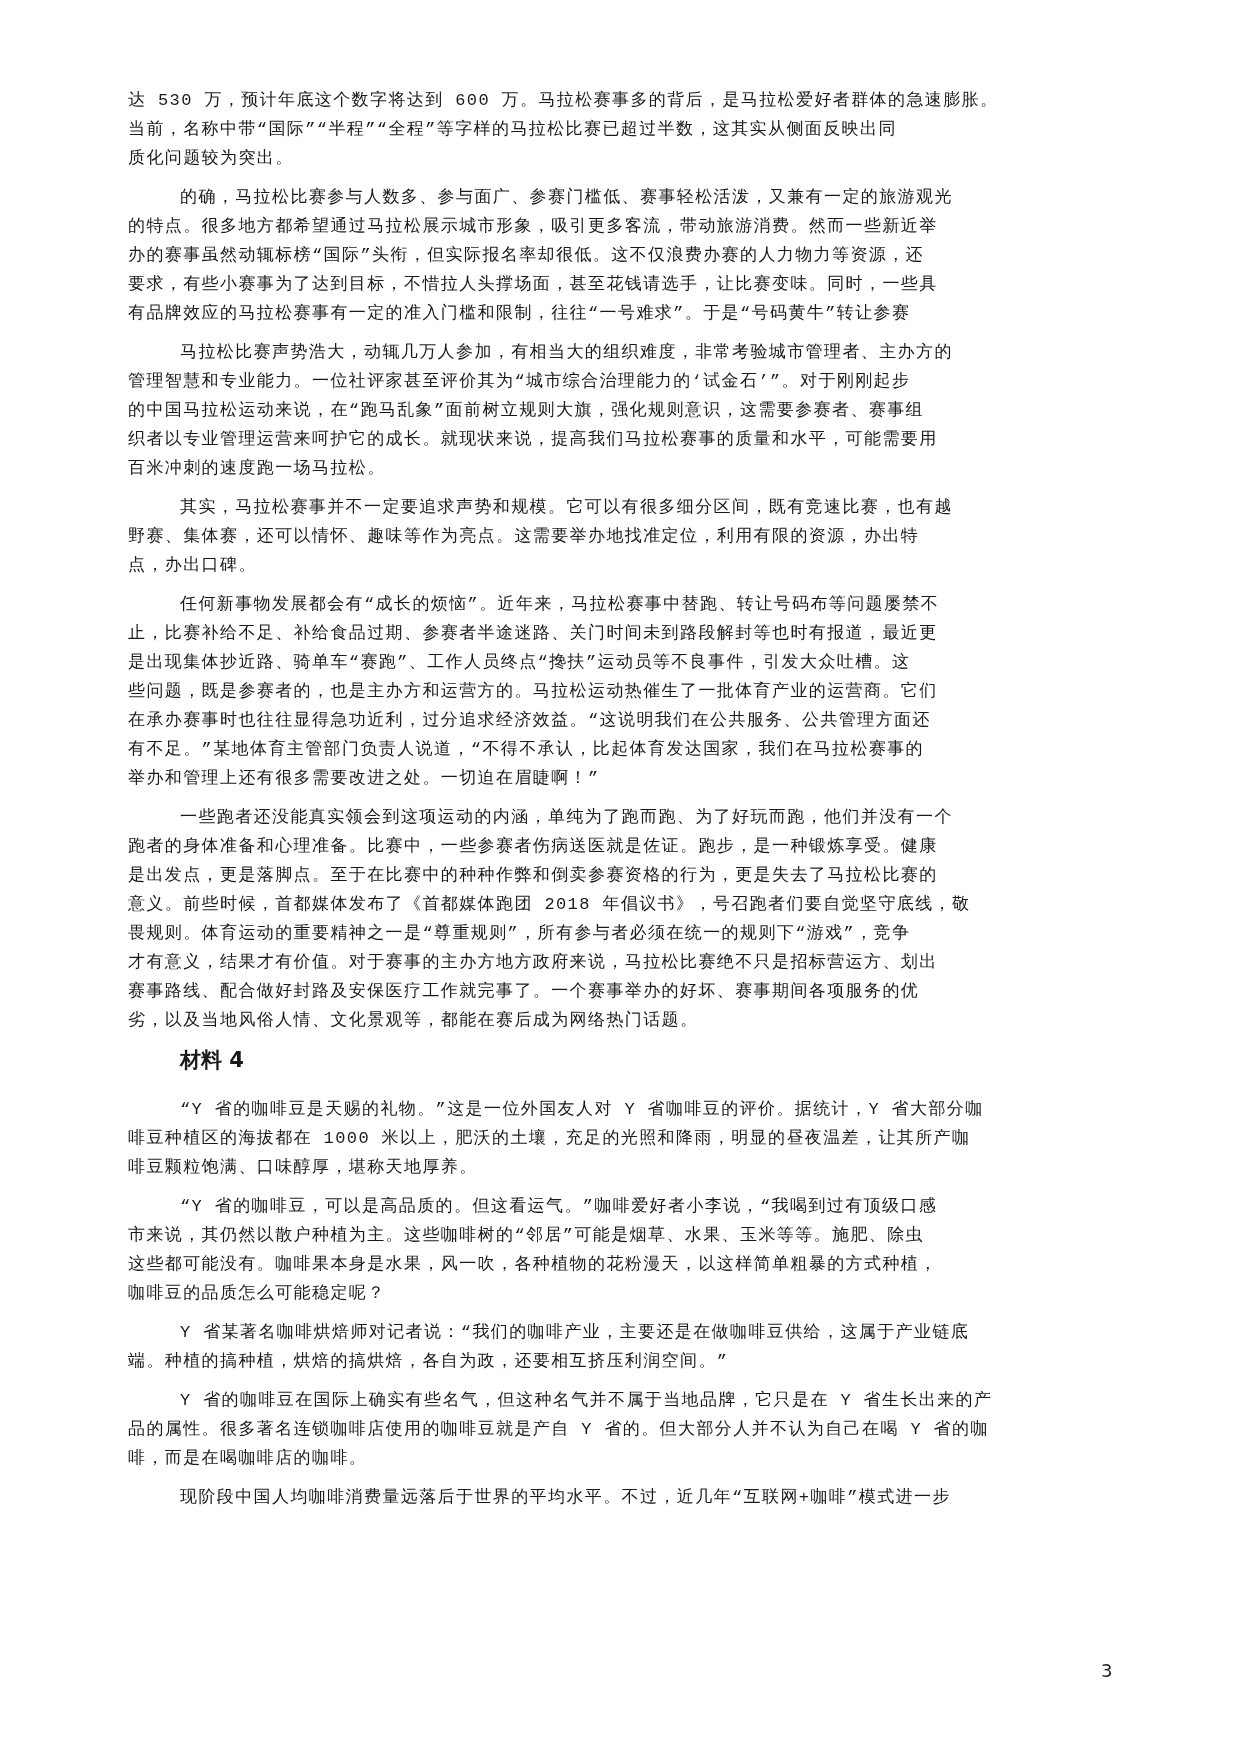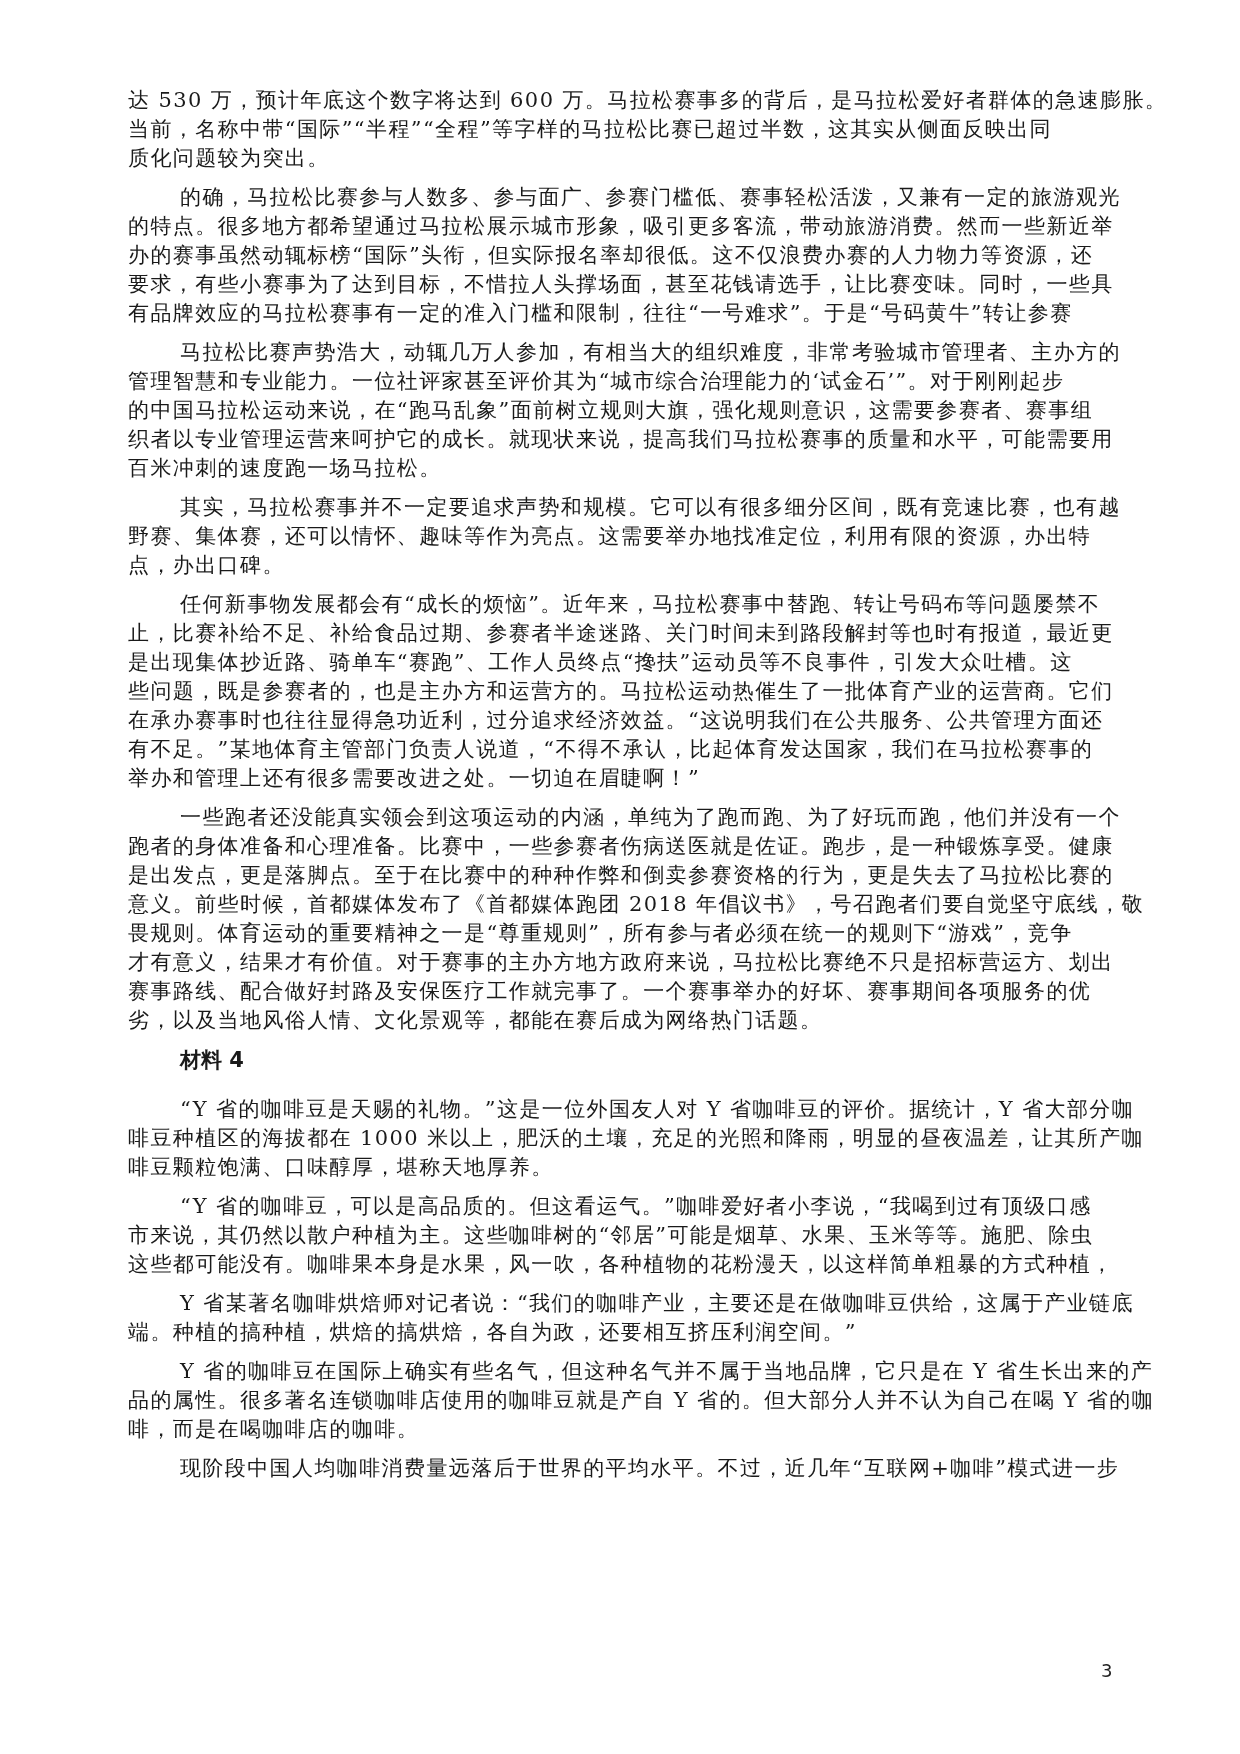--- a/index.html
+++ b/index.html
@@ -1,22 +1,22 @@
 <!DOCTYPE html>
 <html><head>
 <meta charset="utf-8">
 <style>
   html, body { margin: 0; padding: 0; background: #ffffff; }
   body { width: 1240px; height: 1754px; position: relative; overflow: hidden;
          font-family: "DejaVu Serif", "Liberation Serif", serif; color: #1a1a1a; }
   .page { position: absolute; left: 0; top: 0; width: 1240px; height: 1754px; }
   .content { position: absolute; left: 128px; top: 86px; width: 965px; }
   .para { margin: 0 0 10px 0; }
-  .line { display: block; font-size: 21px; line-height: 29px; height: 29px;
-          white-space: nowrap; letter-spacing: 1.4px; }
+  .line { display: block; font-size: 17px; line-height: 29px; height: 29px;
+          white-space: nowrap; letter-spacing: 1.4px; font-family: Liberation Mono, monospace; }
   .line.indent { padding-left: 52px; }
   .heading { font-family: "DejaVu Sans", "Liberation Sans", sans-serif; font-weight: bold;
              font-size: 21px; line-height: 30px; height: 30px; padding-left: 52px; margin: 0 0 20px 0; }
   .page-number { position: absolute; left: 1101px; top: 1660px; font-size: 18px;
                  font-family: "DejaVu Sans", "Liberation Sans", sans-serif; color: #222; }
 </style>
 </head>
 <body>
 
 <div class="page">
@@ -76,20 +76,21 @@
     <div class="para">
       <span class="line indent">“Y 省的咖啡豆是天赐的礼物。”这是一位外国友人对 Y 省咖啡豆的评价。据统计，Y 省大部分咖</span>
       <span class="line">啡豆种植区的海拔都在 1000 米以上，肥沃的土壤，充足的光照和降雨，明显的昼夜温差，让其所产咖</span>
       <span class="line">啡豆颗粒饱满、口味醇厚，堪称天地厚养。</span>
     </div>
 
     <div class="para">
       <span class="line indent">“Y 省的咖啡豆，可以是高品质的。但这看运气。”咖啡爱好者小李说，“我喝到过有顶级口感</span>
       <span class="line">市来说，其仍然以散户种植为主。这些咖啡树的“邻居”可能是烟草、水果、玉米等等。施肥、除虫</span>
       <span class="line">这些都可能没有。咖啡果本身是水果，风一吹，各种植物的花粉漫天，以这样简单粗暴的方式种植，</span>
+      <span class="line">咖啡豆的品质怎么可能稳定呢？</span>
     </div>
 
     <div class="para">
       <span class="line indent">Y 省某著名咖啡烘焙师对记者说：“我们的咖啡产业，主要还是在做咖啡豆供给，这属于产业链底</span>
       <span class="line">端。种植的搞种植，烘焙的搞烘焙，各自为政，还要相互挤压利润空间。”</span>
     </div>
 
     <div class="para">
       <span class="line indent">Y 省的咖啡豆在国际上确实有些名气，但这种名气并不属于当地品牌，它只是在 Y 省生长出来的产</span>
       <span class="line">品的属性。很多著名连锁咖啡店使用的咖啡豆就是产自 Y 省的。但大部分人并不认为自己在喝 Y 省的咖</span>

